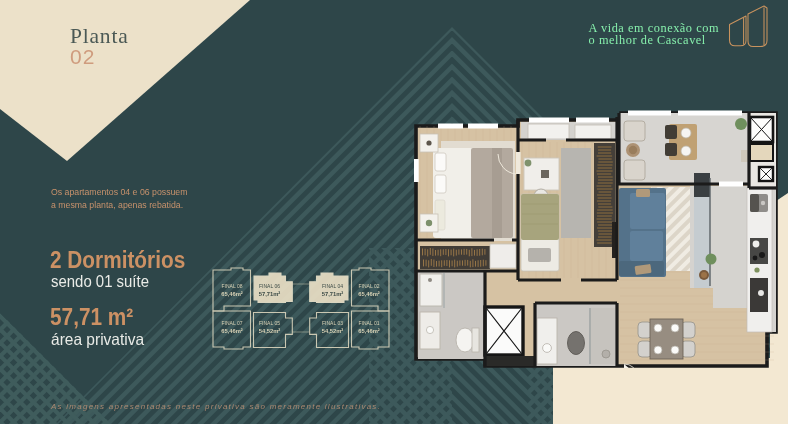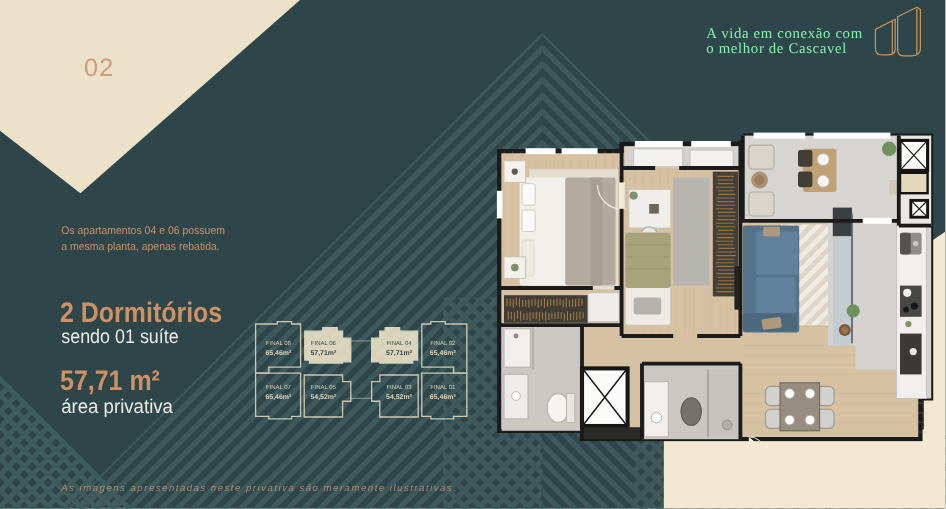--- a/index.html
+++ b/index.html
@@ -174,20 +174,21 @@
 <path d="M -10 345.59999999999997 L 610 965.5999999999999"></path>
 <path d="M -10 358.79999999999995 L 610 978.8"></path>
 <path d="M -10 371.99999999999994 L 610 992.0"></path>
 <path d="M -10 385.19999999999993 L 610 1005.1999999999999"></path>
 <path d="M -10 398.3999999999999 L 610 1018.3999999999999"></path>
 <path d="M -10 411.5999999999999 L 610 1031.6"></path>
 </g>
 </svg>
 <div class="beigeTL"></div>
 <div class="beigeBR"></div>
+<div class="planta">Planta</div>
 <div class="planta02">02</div>
 <div class="toptxt">A vida em conexão com<br>o melhor de Cascavel</div>
 <svg class="logo" width="44" height="48" viewBox="0 0 44 48">
 <g fill="none" stroke="#c9935e" stroke-width="1.05" stroke-linejoin="round">
 <path d="M3.5 22.5 L20 14 L20 38.5 Q20 43.8 14.5 43.8 L9 43.8 Q3.5 43.8 3.5 38 Z"></path>
 <path d="M17.6 15.4 L17.6 42.6"></path>
 <path d="M22 12 L38 4 L41 6 L41 38.5 Q41 44.5 34 44.5 L27 44.5 Q22 44.5 22 39 Z"></path>
 <path d="M38 5.5 L38 43.2"></path>
 </g>
 </svg>

